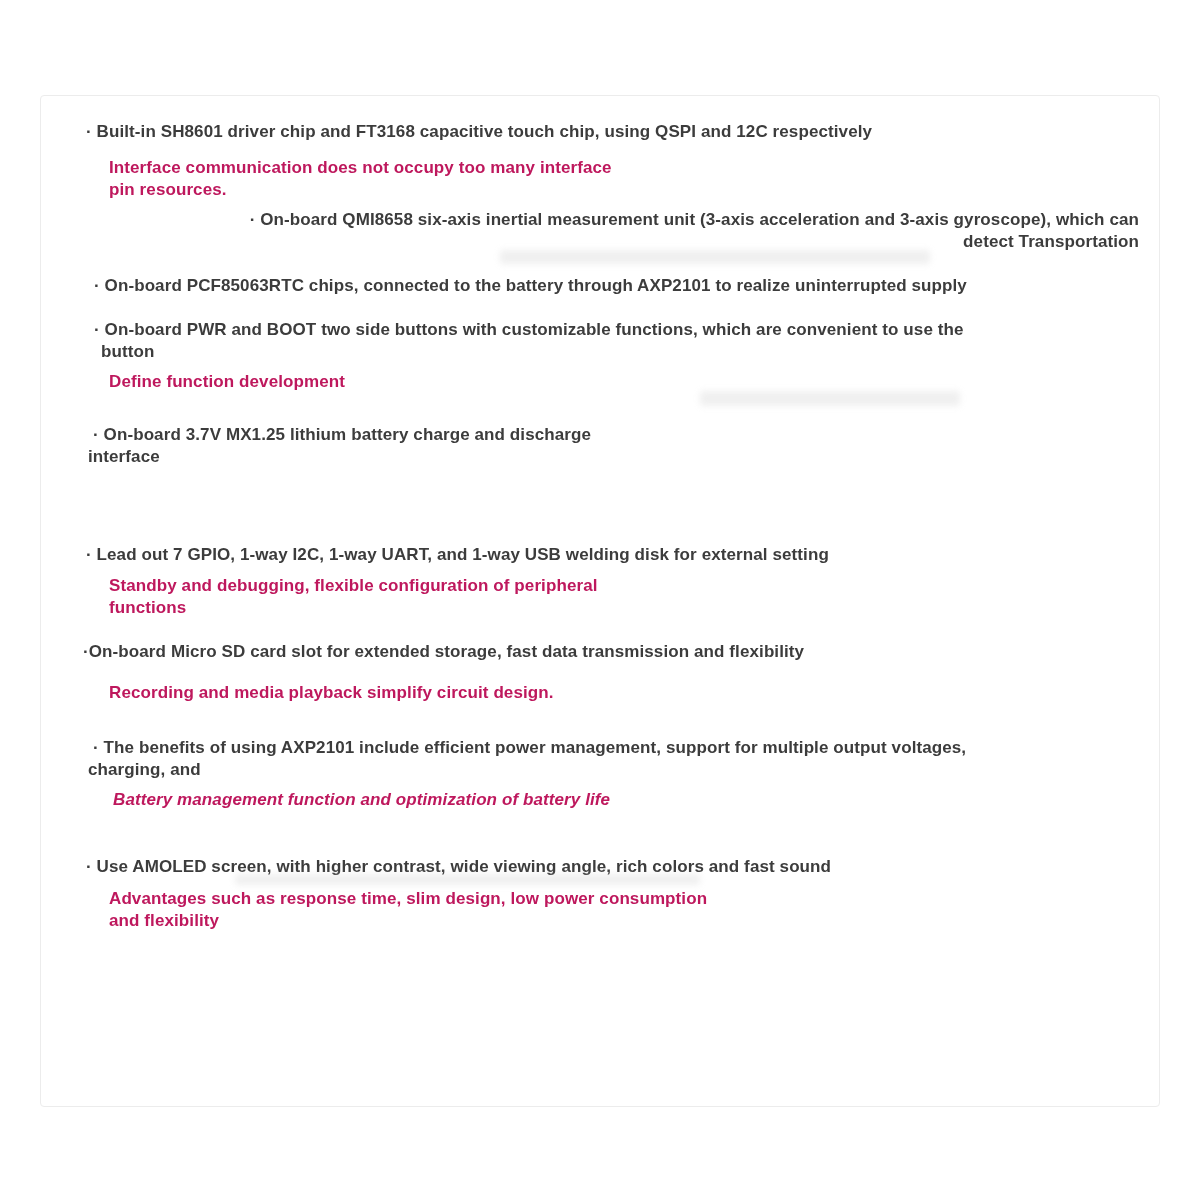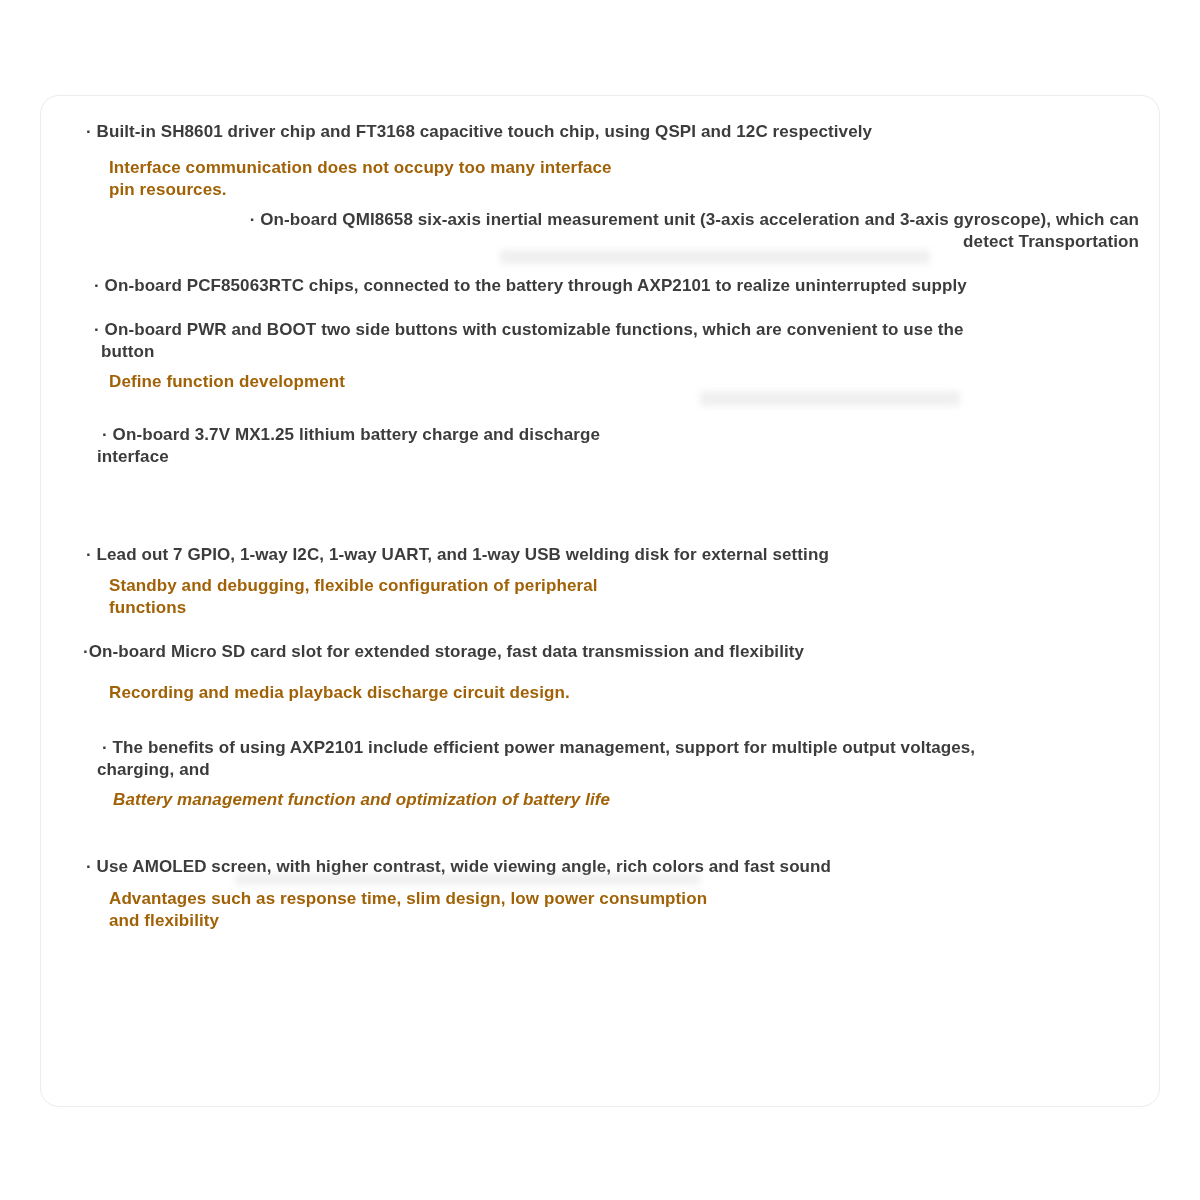--- a/index.html
+++ b/index.html
@@ -11,35 +11,35 @@
     overflow: hidden;
   }
   .page-card {
     position: absolute;
     left: 40px;
     top: 95px;
     width: 1120px;
     height: 1012px;
     background: #ffffff;
     border: 1px solid #ececec;
-    border-radius: 19px;
+    border-radius: 4px;
     padding: 25px 20px 0 40px;
     overflow: hidden;
   }
   .bullet, .sub {
     white-space: pre-line;
     font-size: 17px;
     font-weight: 700;
     line-height: 22px;
     color: #3c3c3c;
     letter-spacing: 0.1px;
   }
-  .sub { color: #a16207; }
+  .sub { color: #be185d; }
   
-  .ml0  { margin-left: 16px; }
+  .ml0  { margin-left: 7px; }
   .ml2  { margin-left: 2px; }
   .ml5  { margin-left: 5px; }
   .ml13 { margin-left: 13px; }
   .ml20 { margin-left: 20px; }
   .ml28 { margin-left: 28px; }
   .ml32 { margin-left: 32px; font-style: italic; }
   .ti5  { text-indent: 5px; }
   .ti3  { text-indent: 3px; text-align: right; }
   .tin7 { text-indent: -7px; }
   .ghost {
@@ -83,21 +83,21 @@
   </div>
 
   <div class="block">
     <div class="bullet ml5" style="margin-top:76px">· Lead out 7 GPIO, 1-way I2C, 1-way UART, and 1-way USB welding disk for external setting</div>
     <div class="sub ml28" style="margin-top:9px">Standby and debugging, flexible configuration of peripheral
 functions</div>
   </div>
 
   <div class="block">
     <div class="bullet ml2" style="margin-top:22px">·On-board Micro SD card slot for extended storage, fast data transmission and flexibility</div>
-    <div class="sub ml28" style="margin-top:19px">Recording and media playback discharge circuit design.</div>
+    <div class="sub ml28" style="margin-top:19px">Recording and media playback simplify circuit design.</div>
   </div>
 
   <div class="block">
     <div class="bullet ml0 ti5" style="margin-top:33px">· The benefits of using AXP2101 include efficient power management, support for multiple output voltages,
 charging, and</div>
     <div class="sub ml32" style="margin-top:8px">Battery management function and optimization of battery life</div>
   </div>
 
   <div class="block">
     <div class="bullet ml5" style="margin-top:45px">· Use AMOLED screen, with higher contrast, wide viewing angle, rich colors and fast sound</div>

